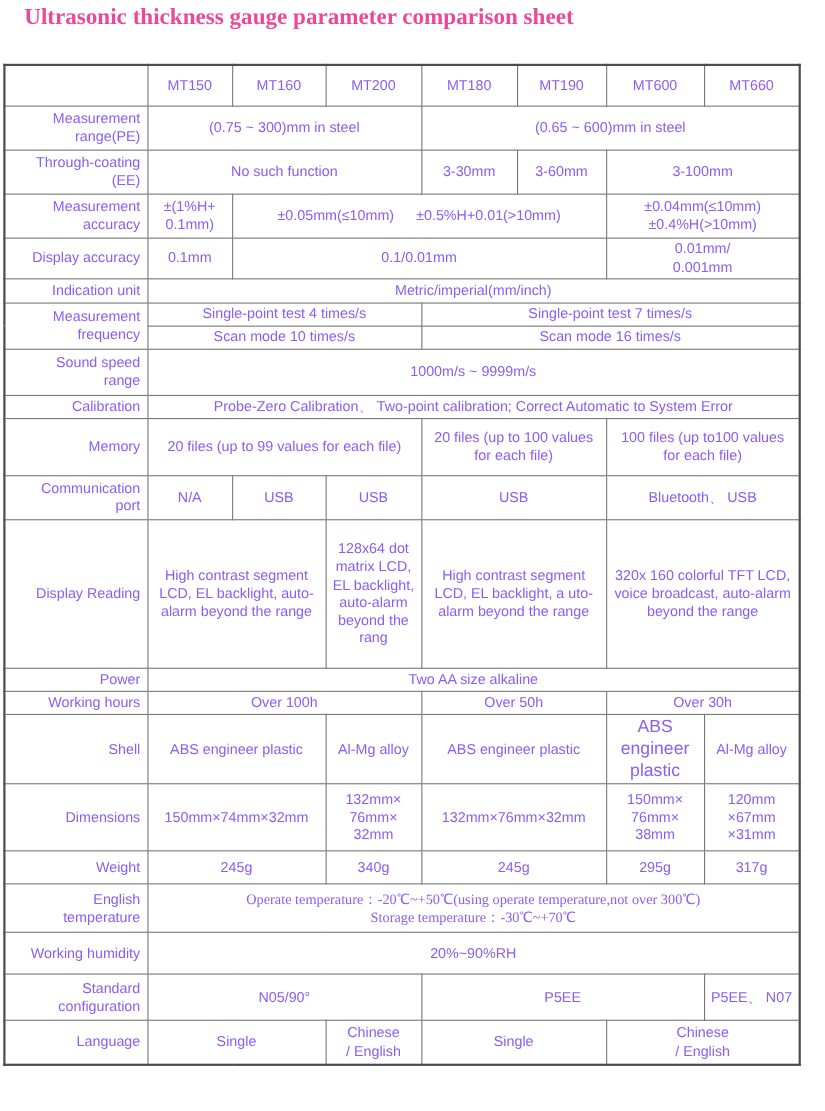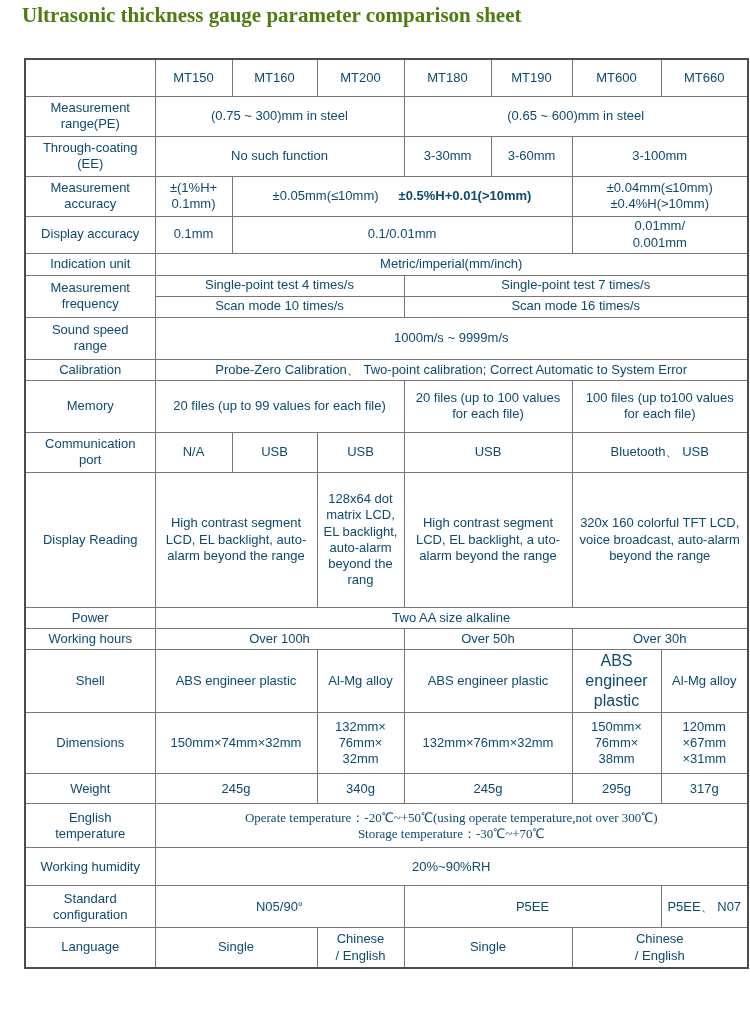--- a/index.html
+++ b/index.html
@@ -1,31 +1,31 @@
 <!DOCTYPE html>
 <html><head>
 <meta charset="utf-8">
 <style>
   html,body{margin:0;padding:0;background:#fff;}
   .page{position:relative;width:750px;height:1010px;background:#ffffff;overflow:hidden;
         font-family:"Liberation Sans","DejaVu Sans",sans-serif;}
   .title{margin:0;position:absolute;left:22px;top:3px;
          font-family:"Liberation Serif","DejaVu Serif",serif;
-         font-weight:bold;font-size:21px;color:#4d7c0f;letter-spacing:0px;}
-  table.sheet{position:absolute;left:24px;top:58px;width:606px;
+         font-weight:bold;font-size:21px;color:#ec4899;letter-spacing:0px;}
+  table.sheet{position:absolute;left:3px;top:58px;width:606px;
         border-collapse:collapse;table-layout:fixed;
-        color:#0c4a6e;font-size:13px;line-height:1.25;
+        color:#8b5cf6;font-size:13px;line-height:1.25;
         border:2px solid #4c4c4c;}
   td{border:1px solid #777777;text-align:center;vertical-align:middle;
      padding:1px 4px;overflow:hidden;}
-  td.lbl{text-align:center;padding:2px 6px;}
+  td.lbl{text-align:right;padding:2px 6px;}
   .pre{white-space:pre-line;}
   .lft{text-align:center;}
   .sm{font-size:16px;}
-  .gap{margin-left:20px;font-weight:bold;}
+  .gap{margin-left:20px;}
   .tleft{display:inline-block;text-align:center;white-space:pre-line;font-family:Liberation Serif, serif;}
 </style>
 </head>
 <body>
 
 <div class="page">
   <h1 class="title">Ultrasonic thickness gauge parameter comparison sheet</h1>
 
   <table class="sheet">
     <colgroup>

